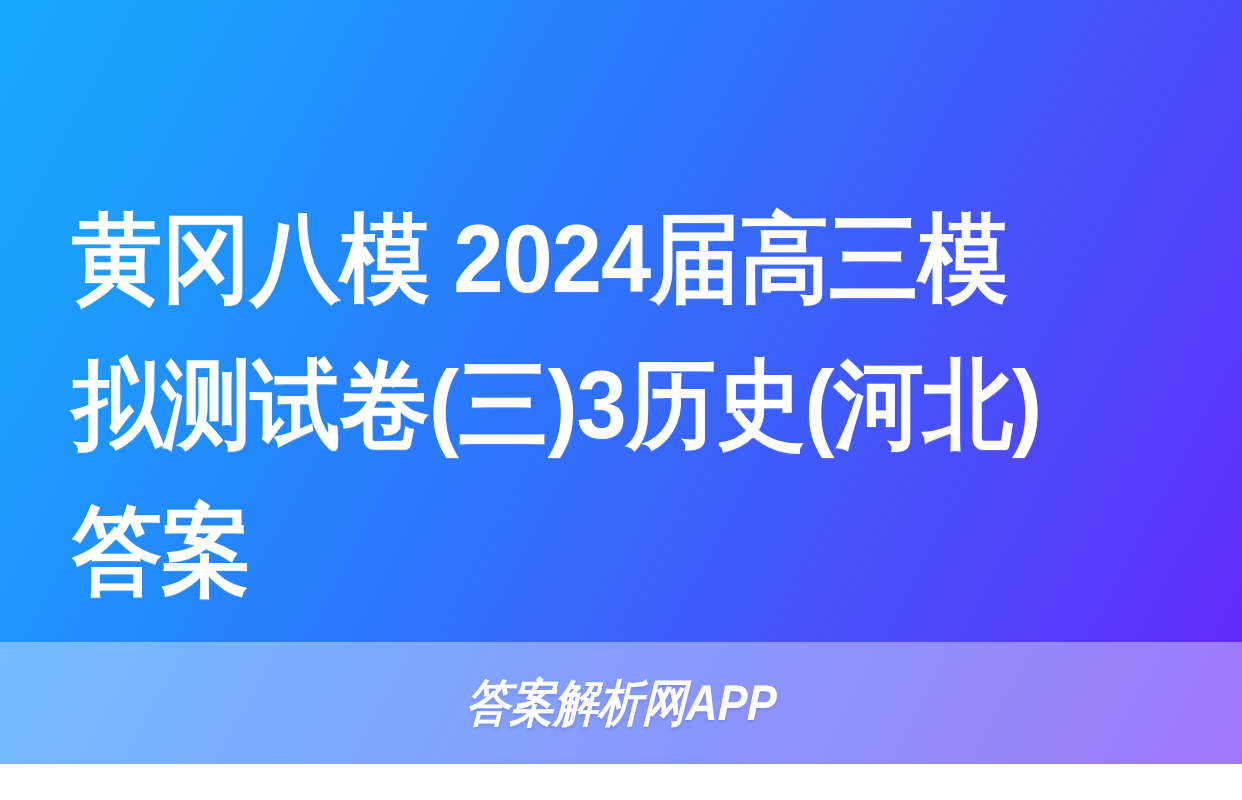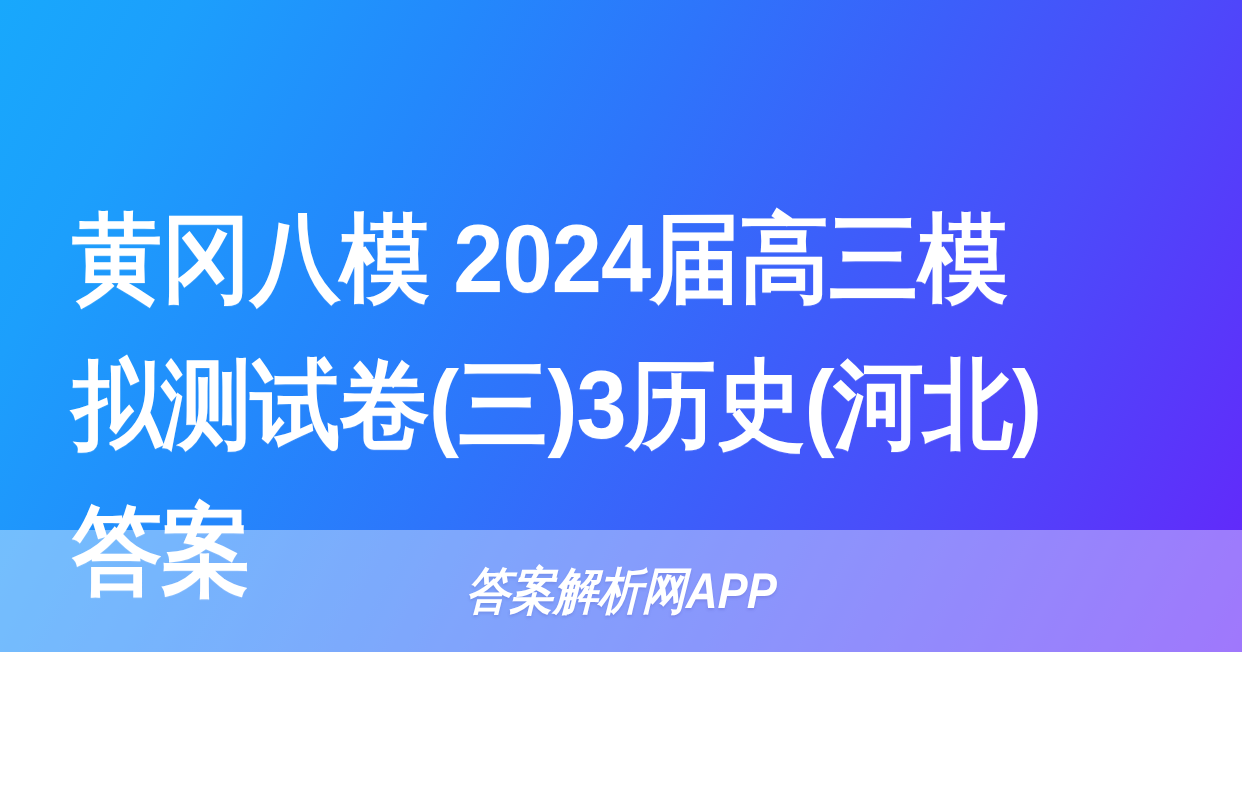--- a/index.html
+++ b/index.html
@@ -10,21 +10,21 @@
   body {
     width: 1242px;
     height: 800px;
     overflow: hidden;
     font-family: "Liberation Sans", "DejaVu Sans", sans-serif;
   }
 
   .poster {
     position: relative;
     width: 1242px;
-    height: 652px;
+    height: 764px;
     overflow: hidden;
     background: linear-gradient(
         118deg,
         #18A8FC 0%,
         #1C9FFC 12%,
         #2388FC 30%,
         #2E74FB 45%,
         #3C5FFA 60%,
         #4B4CFA 74%,
         #5937FA 88%,

